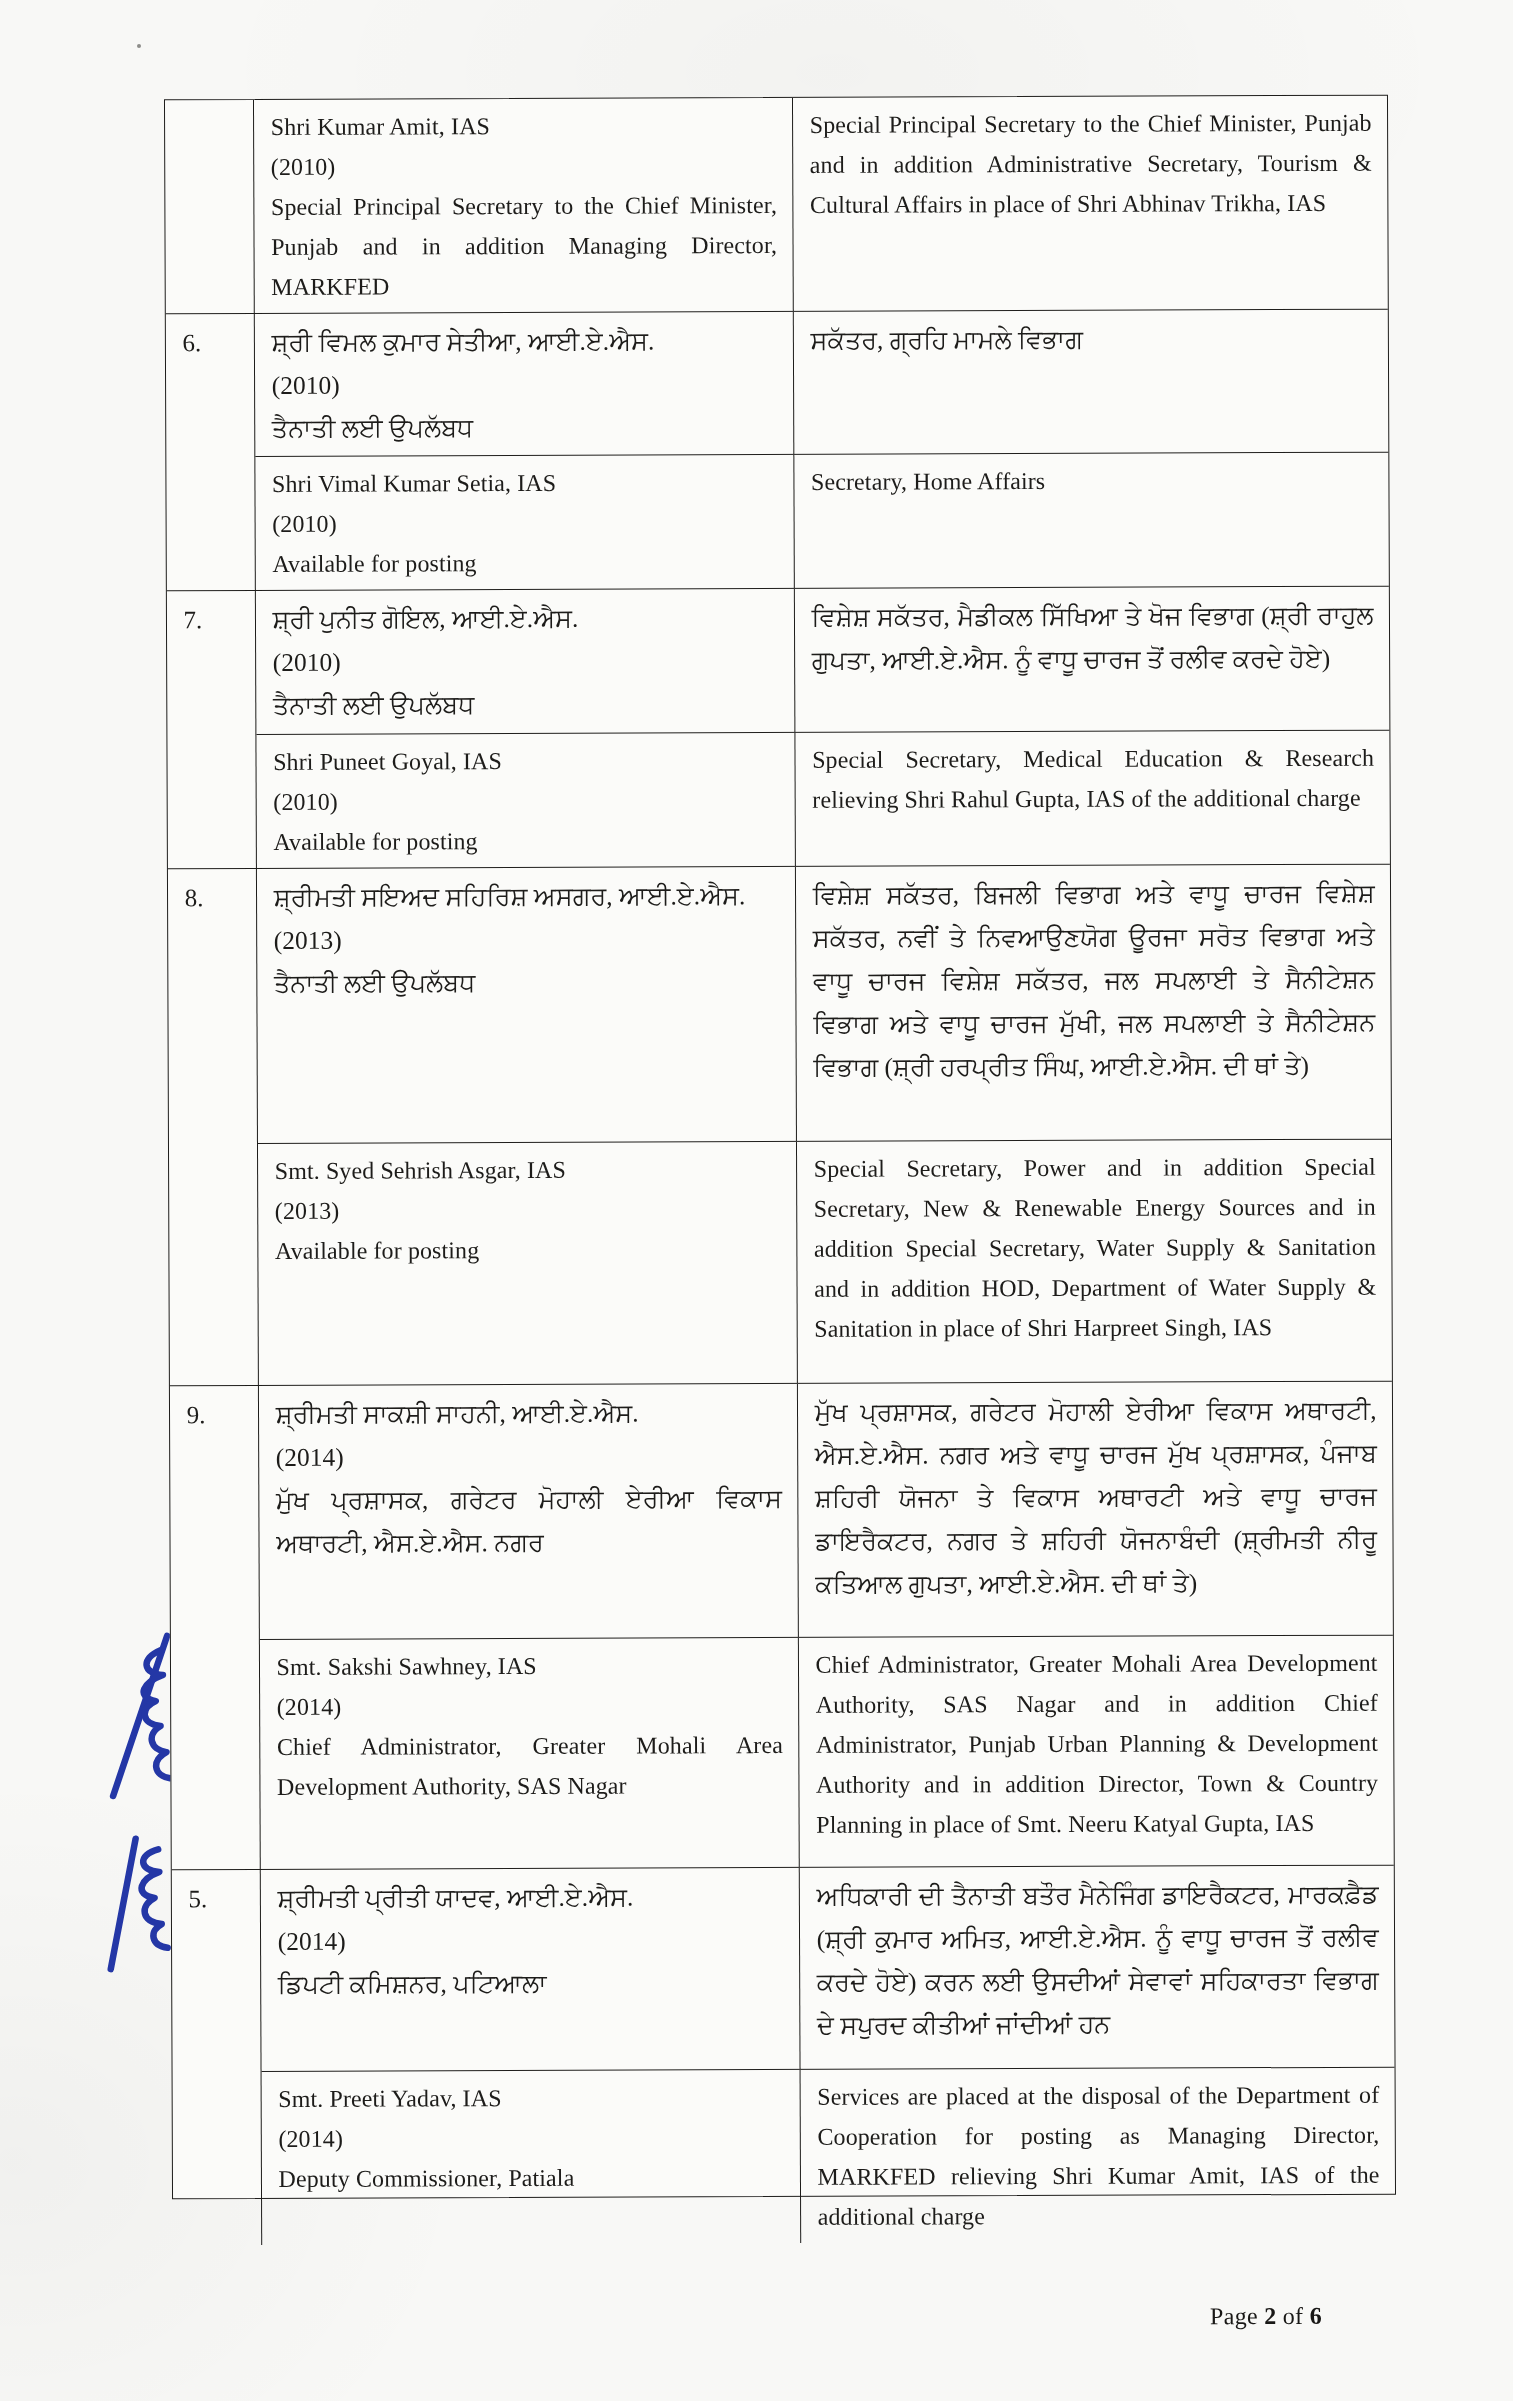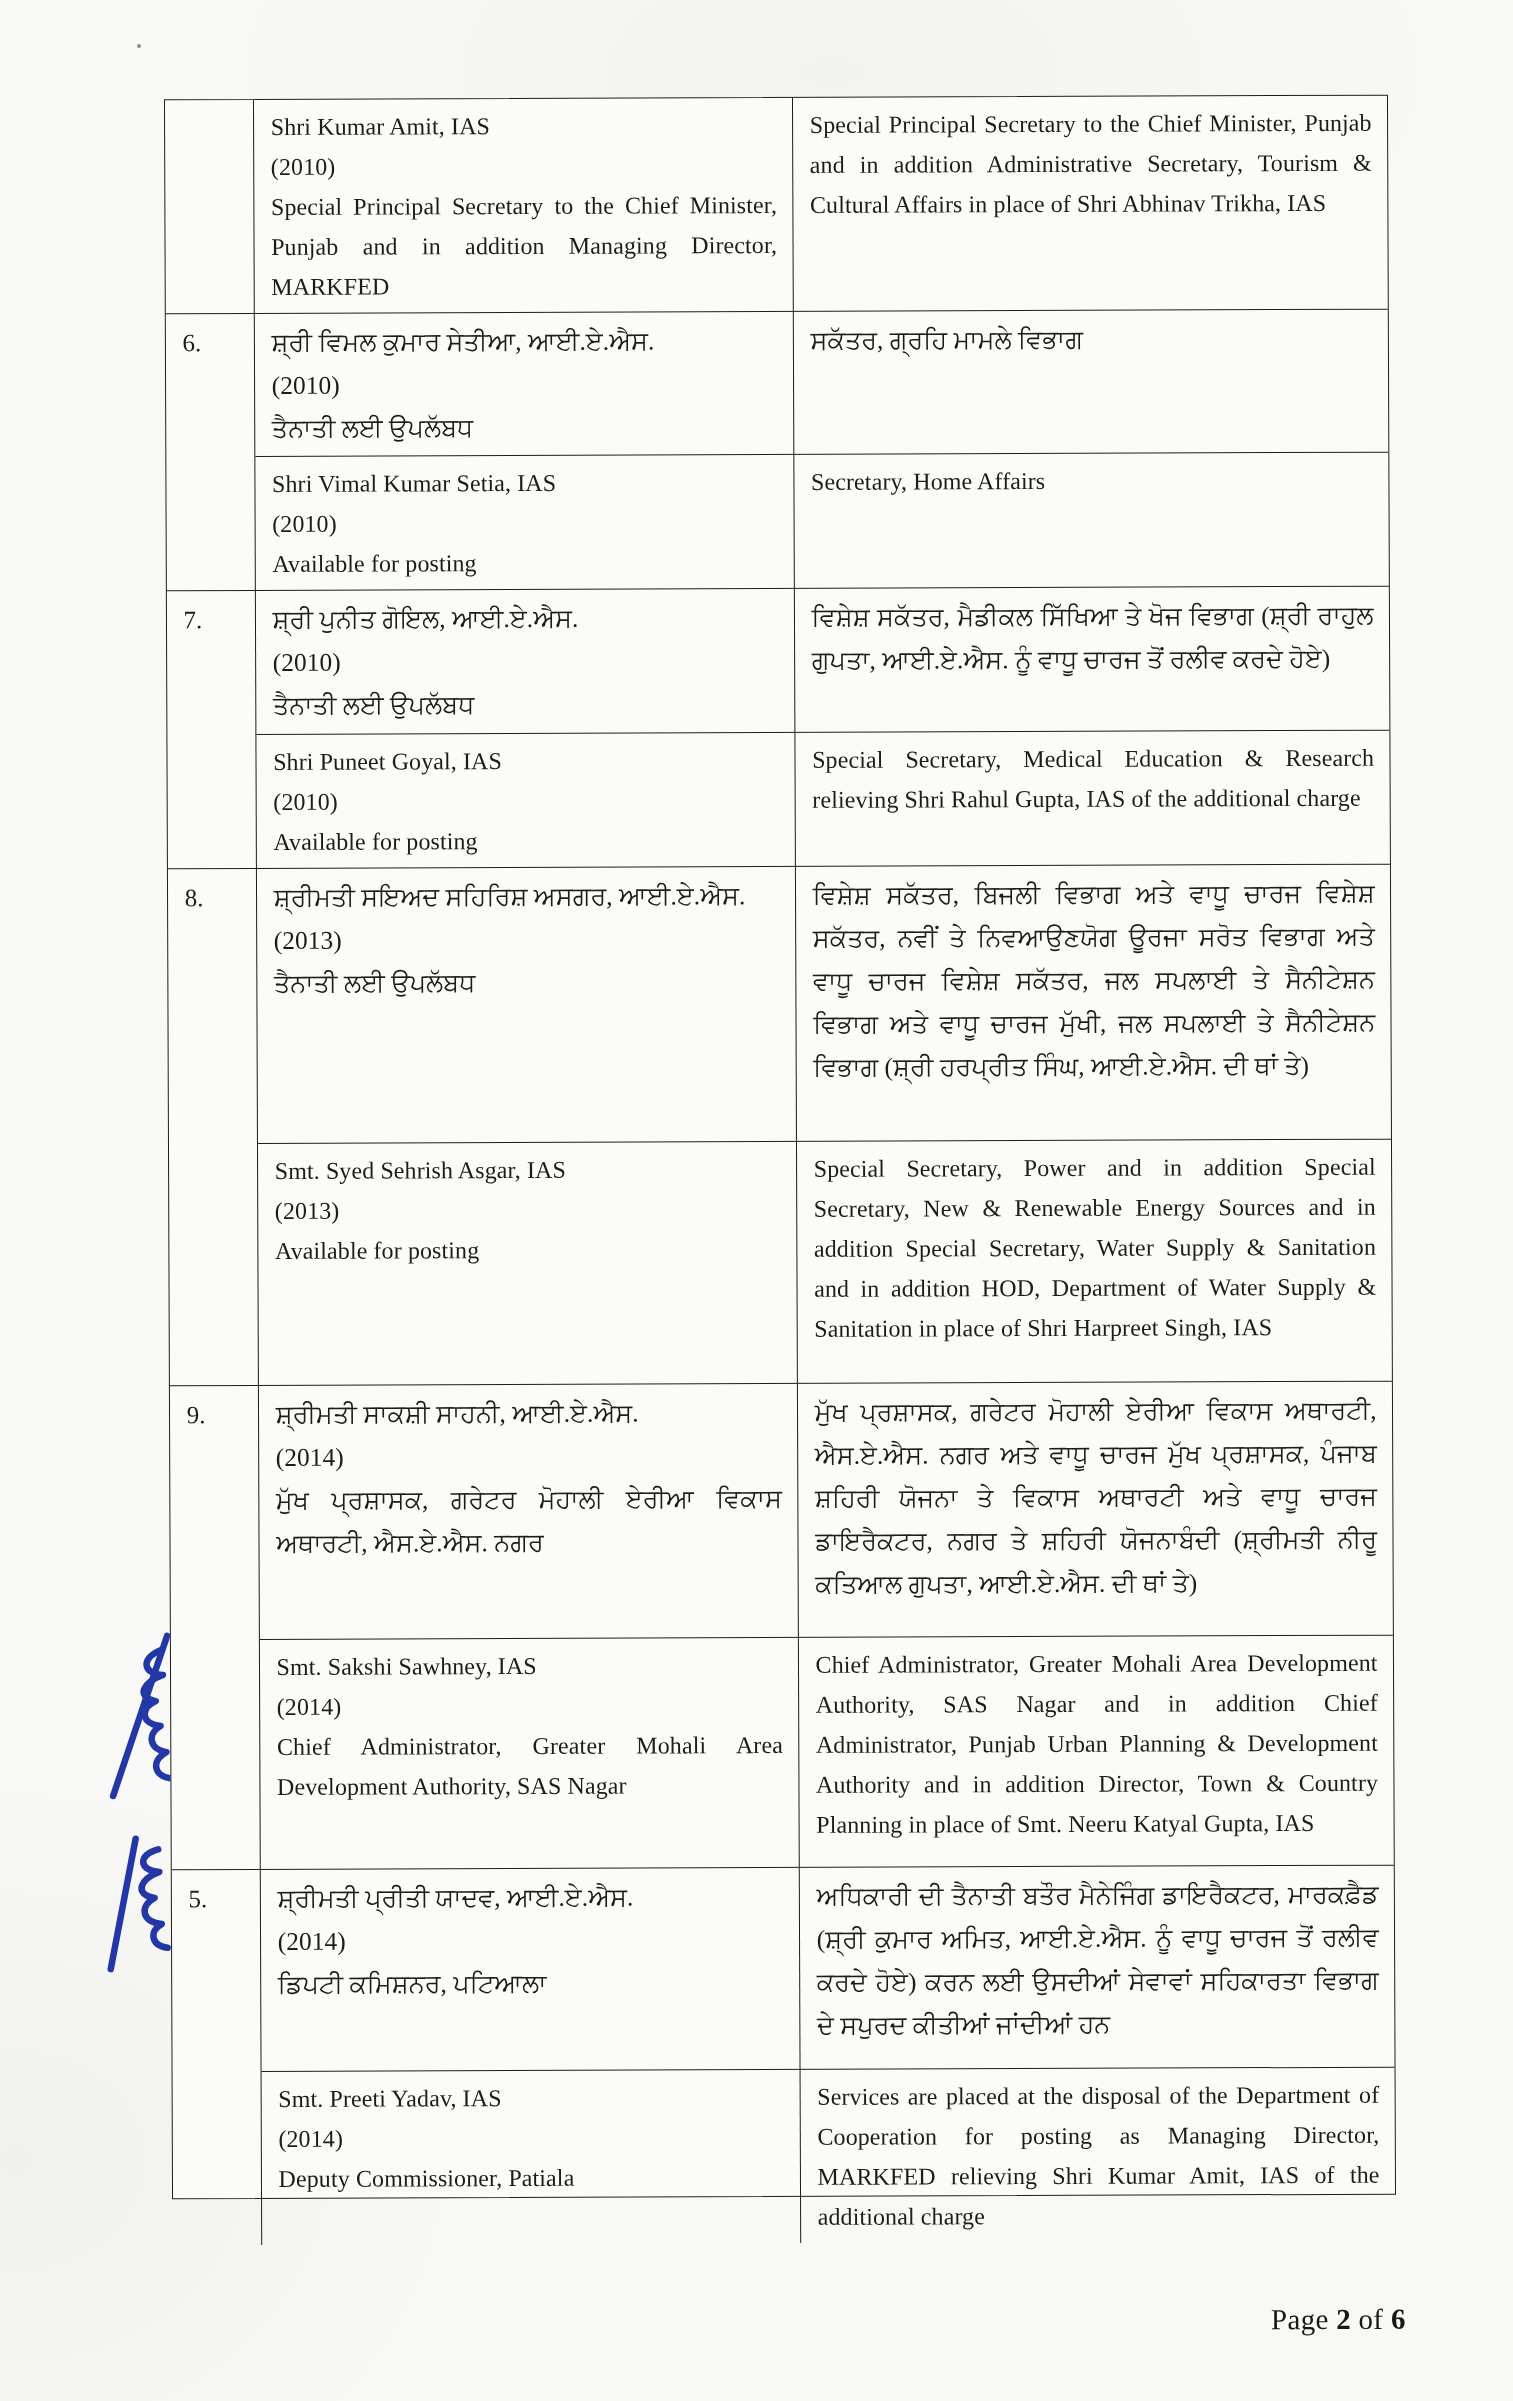--- a/index.html
+++ b/index.html
@@ -44,22 +44,22 @@
   .cell.right p{text-align:justify;}
   .cell.left p.post{text-align:justify;}
   
   .row0 .sub-en{min-height:196px}
   .row1 .sub-pa{min-height:137px}.row1 .sub-en{min-height:125px}
   .row2 .sub-pa{min-height:143px}.row2 .sub-en{min-height:125px}
   .row3 .sub-pa{min-height:274px}.row3 .sub-en{min-height:242px}
   .row4 .sub-pa{min-height:253px}.row4 .sub-en{min-height:230px}
   .row5 .sub-pa{min-height:201px}.row5 .sub-en{min-height:160px}
   .footer{
-    position:absolute;left:1271px;top:2303px;
-    font-size:29px;color:#191816;letter-spacing:0.3px;
+    position:absolute;left:1210px;top:2303px;
+    font-size:24px;color:#191816;letter-spacing:0.3px;
     transform:rotate(-0.2deg);
   }
   .footer b{font-weight:bold;}
   .margin-note{position:absolute;left:22.6px;top:1600px;width:166px;height:392px;}
 </style>
 </head>
 <body>
 
 <div class="page">
 

